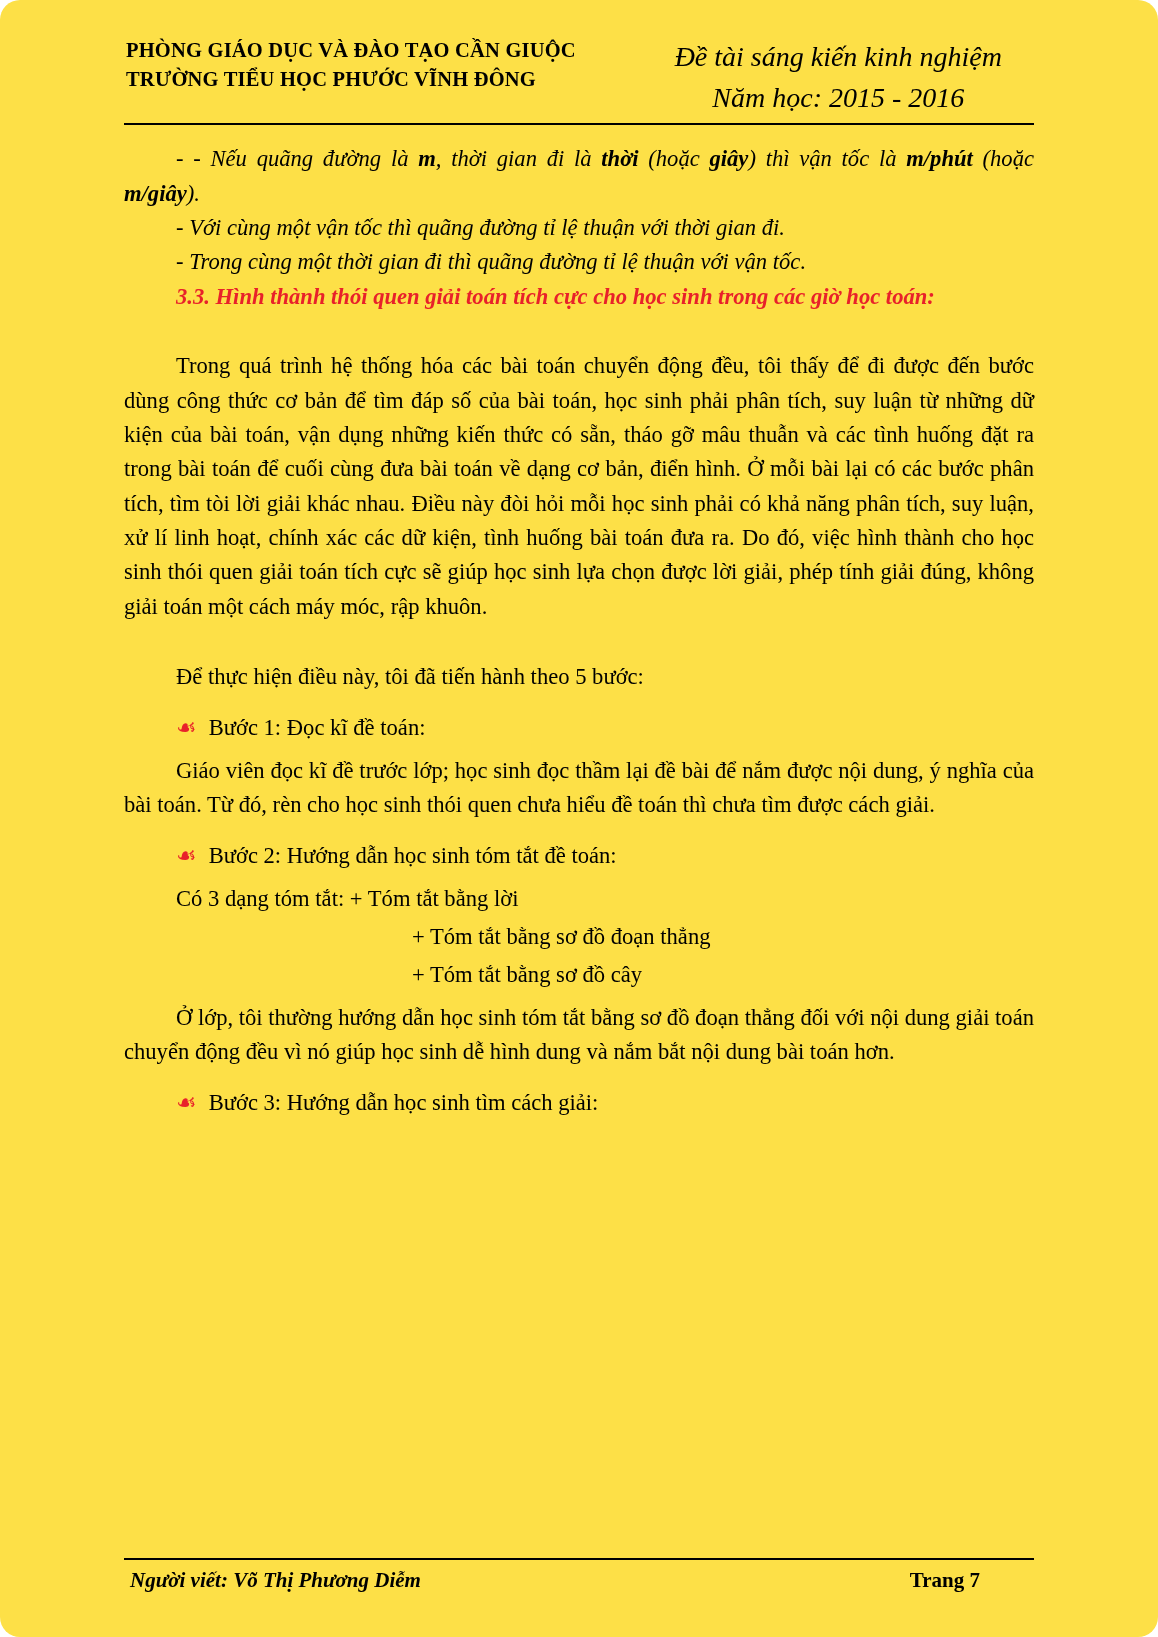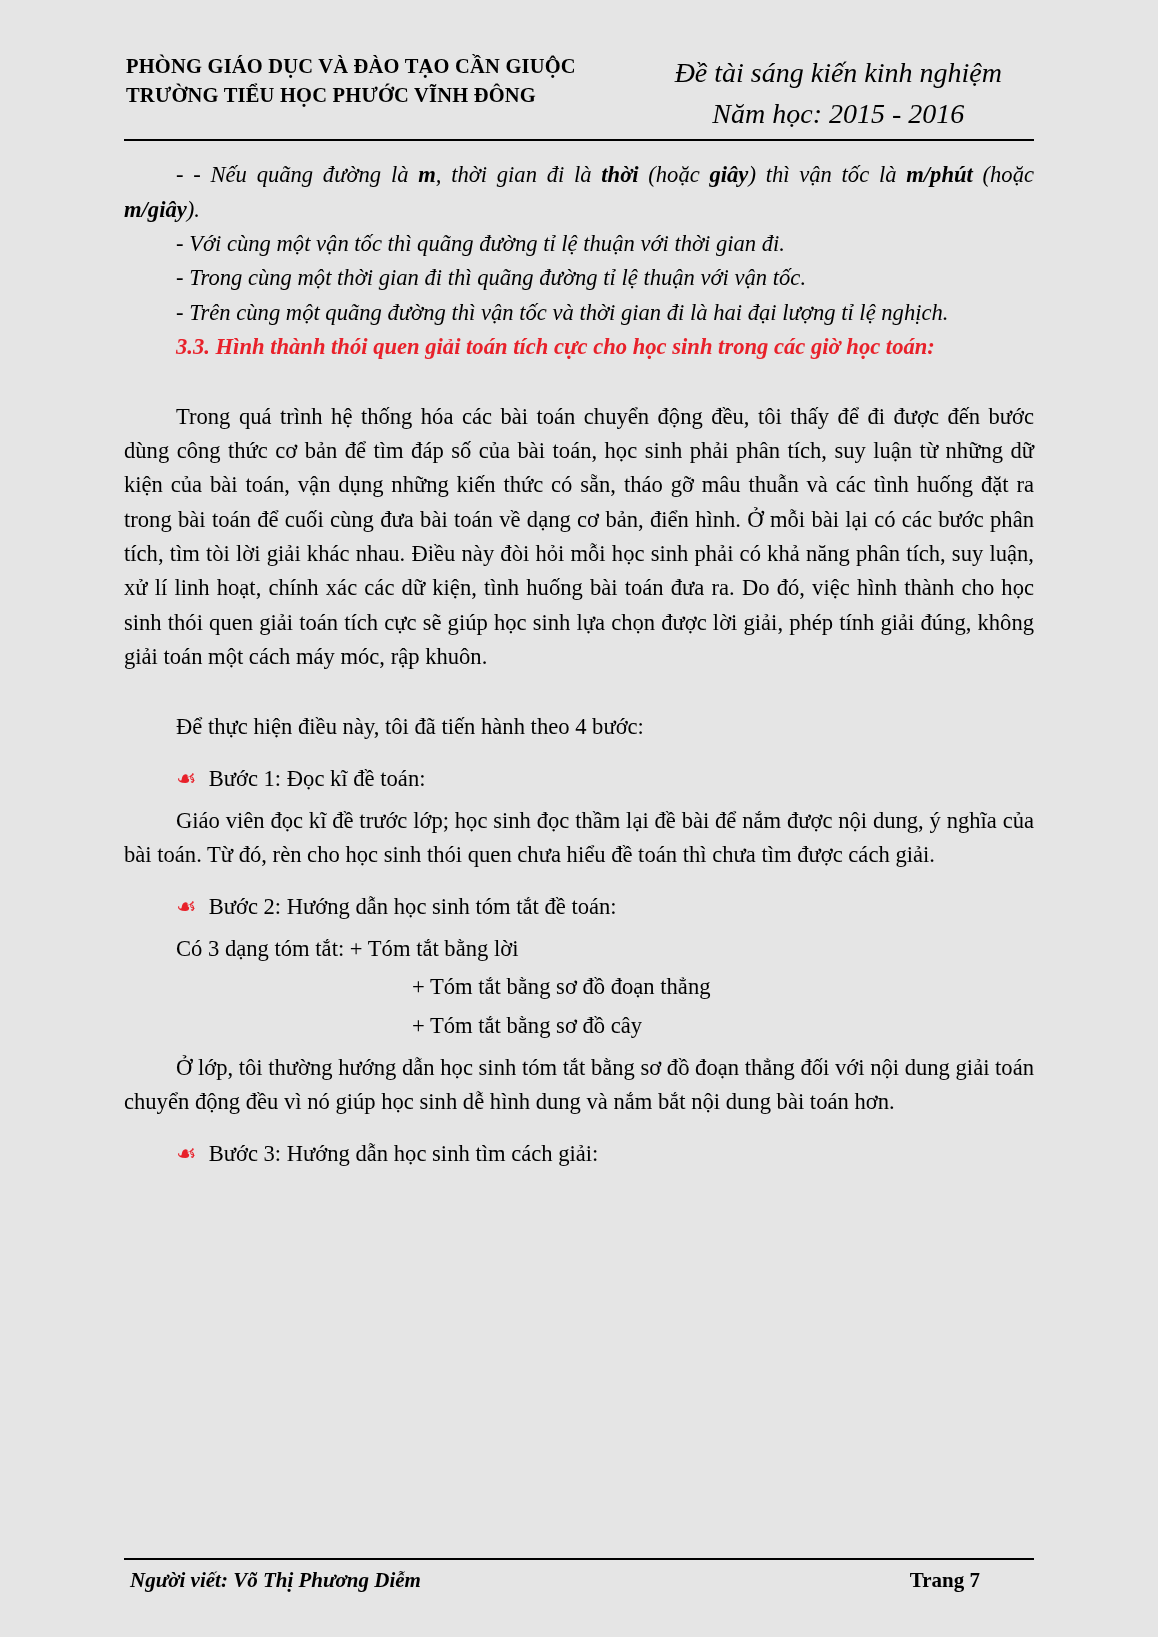--- a/index.html
+++ b/index.html
@@ -9,23 +9,24 @@
   }
   body {
     font-family: "Liberation Serif", serif;
     color: #000000;
   }
   .page {
     position: relative;
     width: 1158px;
     height: 1637px;
     margin: 0 auto;
-    background: #e5e5e5;
+    background: #fde047;
     box-sizing: border-box;
-    padding: 52px 124px 0 124px;
+    padding: 36px 124px 0 124px;
+    border-radius: 20px;
   }
   
   .header {
     display: flex;
     justify-content: space-between;
     align-items: flex-start;
     padding: 0 2px;
   }
   .header-left {
     font-family: "Liberation Serif", serif;
@@ -146,27 +147,26 @@
   <hr class="header-rule">
 
   <div class="content">
 
     <p class="bullet-line"><span class="dash">-&nbsp;</span><span>- Nếu quãng đường là </span><b>m</b><span>, thời gian đi là </span><b>thời</b><span> (hoặc </span><b>giây</b><span>) thì vận tốc là </span><b>m/phút</b><span> (hoặc </span><b>m/giây</b><span>).</span></p>
 
     <p class="bullet-line">- Với cùng một vận tốc thì quãng đường tỉ lệ thuận với thời gian đi.</p>
 
     <p class="bullet-line">- Trong cùng một thời gian đi thì quãng đường tỉ lệ thuận với vận tốc.</p>
 
-    <p class="bullet-line">- Trên cùng một quãng đường thì vận tốc và thời gian đi là hai đại lượng tỉ lệ nghịch.</p>
 
     <p class="heading">3.3. Hình thành thói quen giải toán tích cực cho học sinh trong các giờ học toán:</p>
 
     <p class="para indent">Trong quá trình hệ thống hóa các bài toán chuyển động đều, tôi thấy để đi được đến bước dùng công thức cơ bản để tìm đáp số của bài toán, học sinh phải phân tích, suy luận từ những dữ kiện của bài toán, vận dụng những kiến thức có sẵn, tháo gỡ mâu thuẫn và các tình huống đặt ra trong bài toán để cuối cùng đưa bài toán về dạng cơ bản, điển hình. Ở mỗi bài lại có các bước phân tích, tìm tòi lời giải khác nhau. Điều này đòi hỏi mỗi học sinh phải có khả năng phân tích, suy luận, xử lí linh hoạt, chính xác các dữ kiện, tình huống bài toán đưa ra. Do đó, việc hình thành cho học sinh thói quen giải toán tích cực sẽ giúp học sinh lựa chọn được lời giải, phép tính giải đúng, không giải toán một cách máy móc, rập khuôn.</p>
 
-    <p class="para indent">Để thực hiện điều này, tôi đã tiến hành theo 4 bước:</p>
+    <p class="para indent">Để thực hiện điều này, tôi đã tiến hành theo 5 bước:</p>
 
     <p class="step"><span class="step-marker">☙</span><span class="step-text">Bước 1: Đọc kĩ đề toán:</span></p>
 
     <p class="para tight indent">Giáo viên đọc kĩ đề trước lớp; học sinh đọc thầm lại đề bài để nắm được nội dung, ý nghĩa của bài toán. Từ đó, rèn cho học sinh thói quen chưa hiểu đề toán thì chưa tìm được cách giải.</p>
 
     <p class="step"><span class="step-marker">☙</span><span class="step-text">Bước 2: Hướng dẫn học sinh tóm tắt đề toán:</span></p>
 
     <p class="para tight indent">Có 3 dạng tóm tắt: + Tóm tắt bằng lời</p>
 
     <p class="nospace center-ish-1">+ Tóm tắt bằng sơ đồ đoạn thẳng</p>

